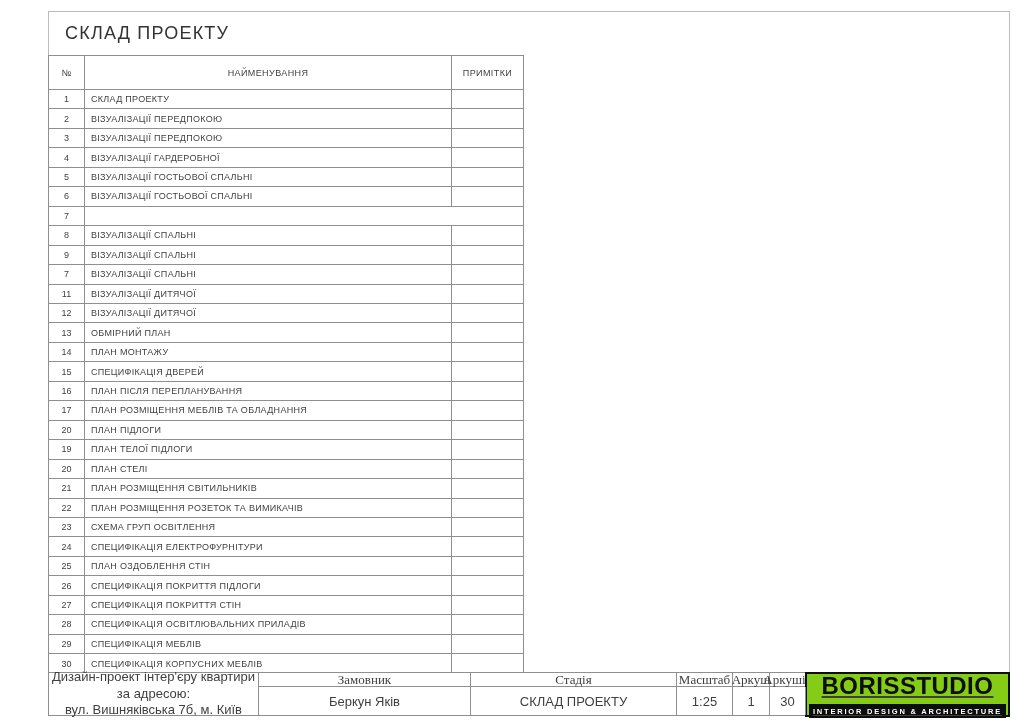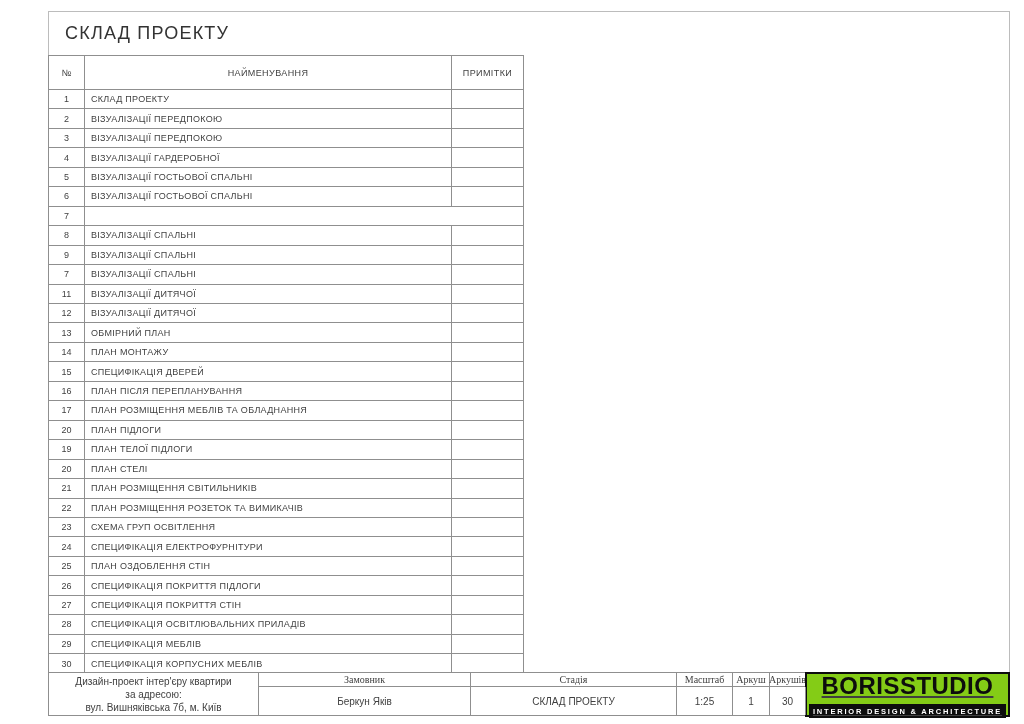--- a/index.html
+++ b/index.html
@@ -27,21 +27,21 @@
          white-space:nowrap;overflow:hidden;}
   .c-notes{}
   .h-num{border-right:1px solid #8f8f8f;}
   .h-name{border-right:1px solid #8f8f8f;}
   
   .title-block{position:absolute;left:48px;top:672px;width:962px;height:44px;
          border:1px solid #8f8f8f;box-sizing:border-box;background:#fff;
          display:grid;grid-template-columns:210px 212px 206px 56px 37px 36px 1fr;
          grid-template-rows:14px 1fr;}
   .tb-cell{display:flex;align-items:center;justify-content:center;
-         font-size:10px;box-sizing:border-box;}
+         font-size:13px;box-sizing:border-box;}
   .tb-span{grid-row:1/3;flex-direction:column;line-height:1.3;
          border-right:1px solid #8f8f8f;text-align:center;}
   .tb-label{border-bottom:1px solid #8f8f8f;border-right:1px solid #8f8f8f;font-family:Liberation Serif, serif;}
   .tb-value{border-right:1px solid #8f8f8f;}
   .tb-label:nth-last-of-type(1){border-right:none;}
   
   .logo-box{grid-row:1/3;border:2px solid #0d0d0d;margin:-1px -1px -2px -1px;
          background:#84cc16;display:flex;flex-direction:column;
          align-items:stretch;justify-content:space-between;box-sizing:border-box;text-decoration:underline;}
   .logo-name{font-size:23px;font-weight:700;color:#0d0d0d;line-height:24px;

